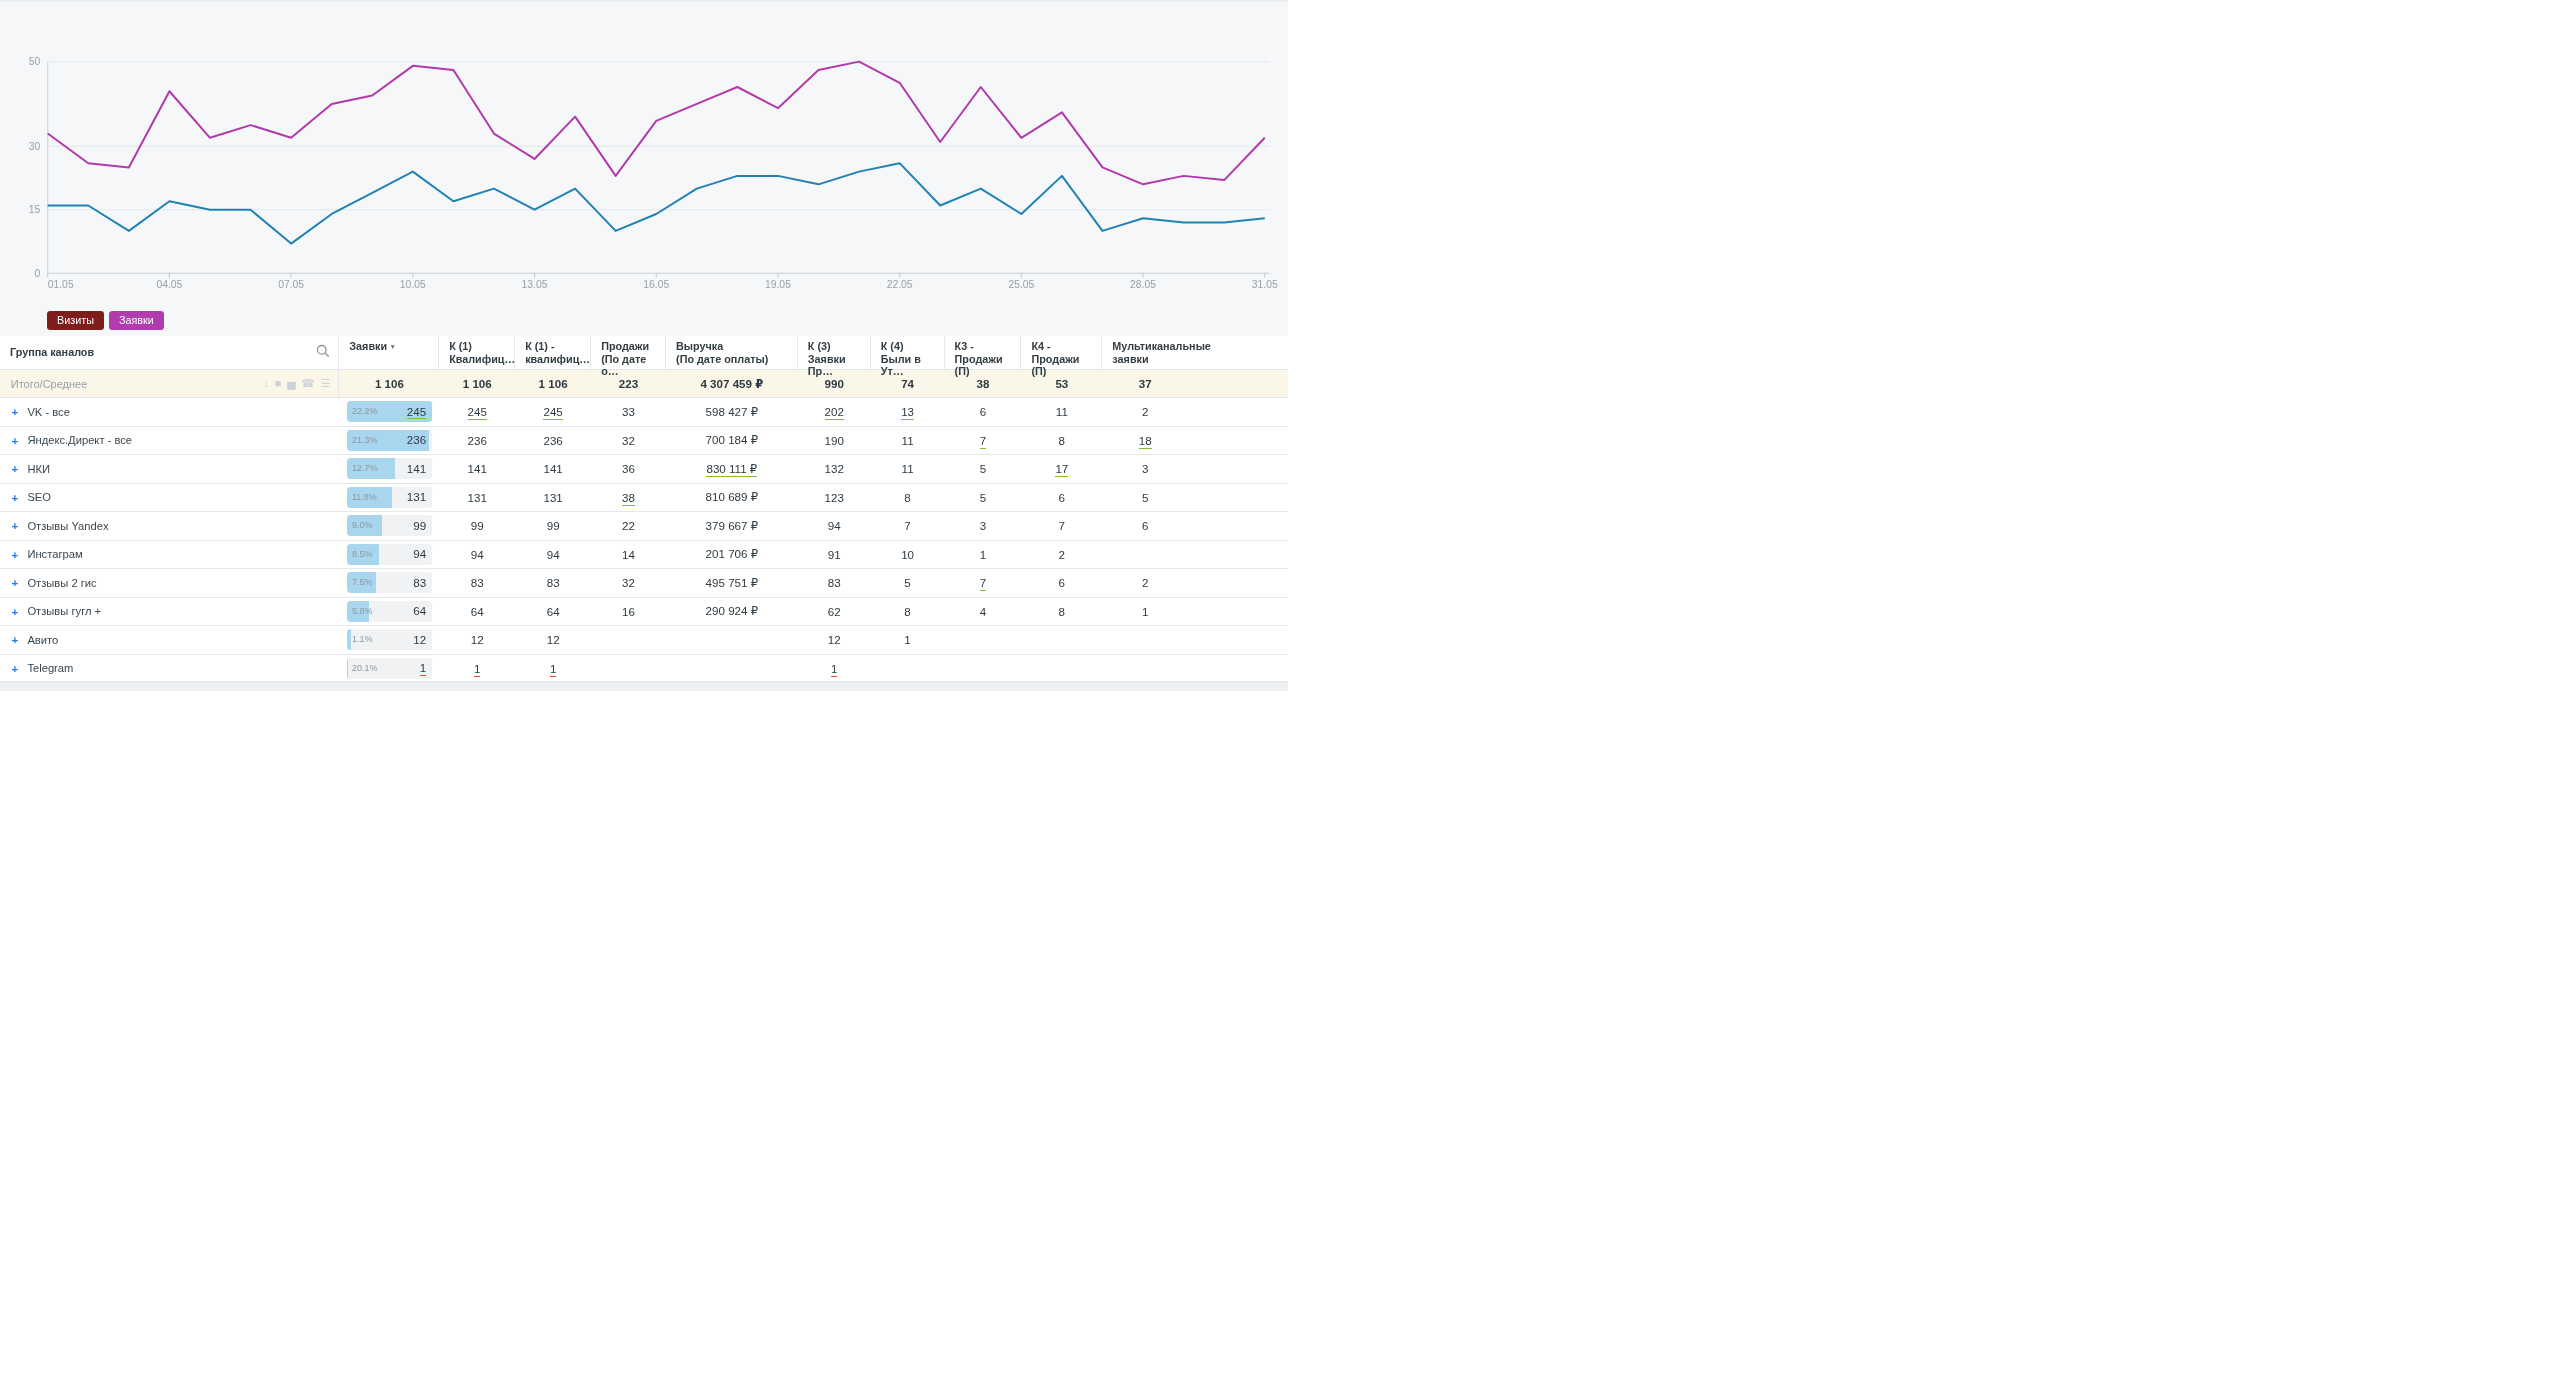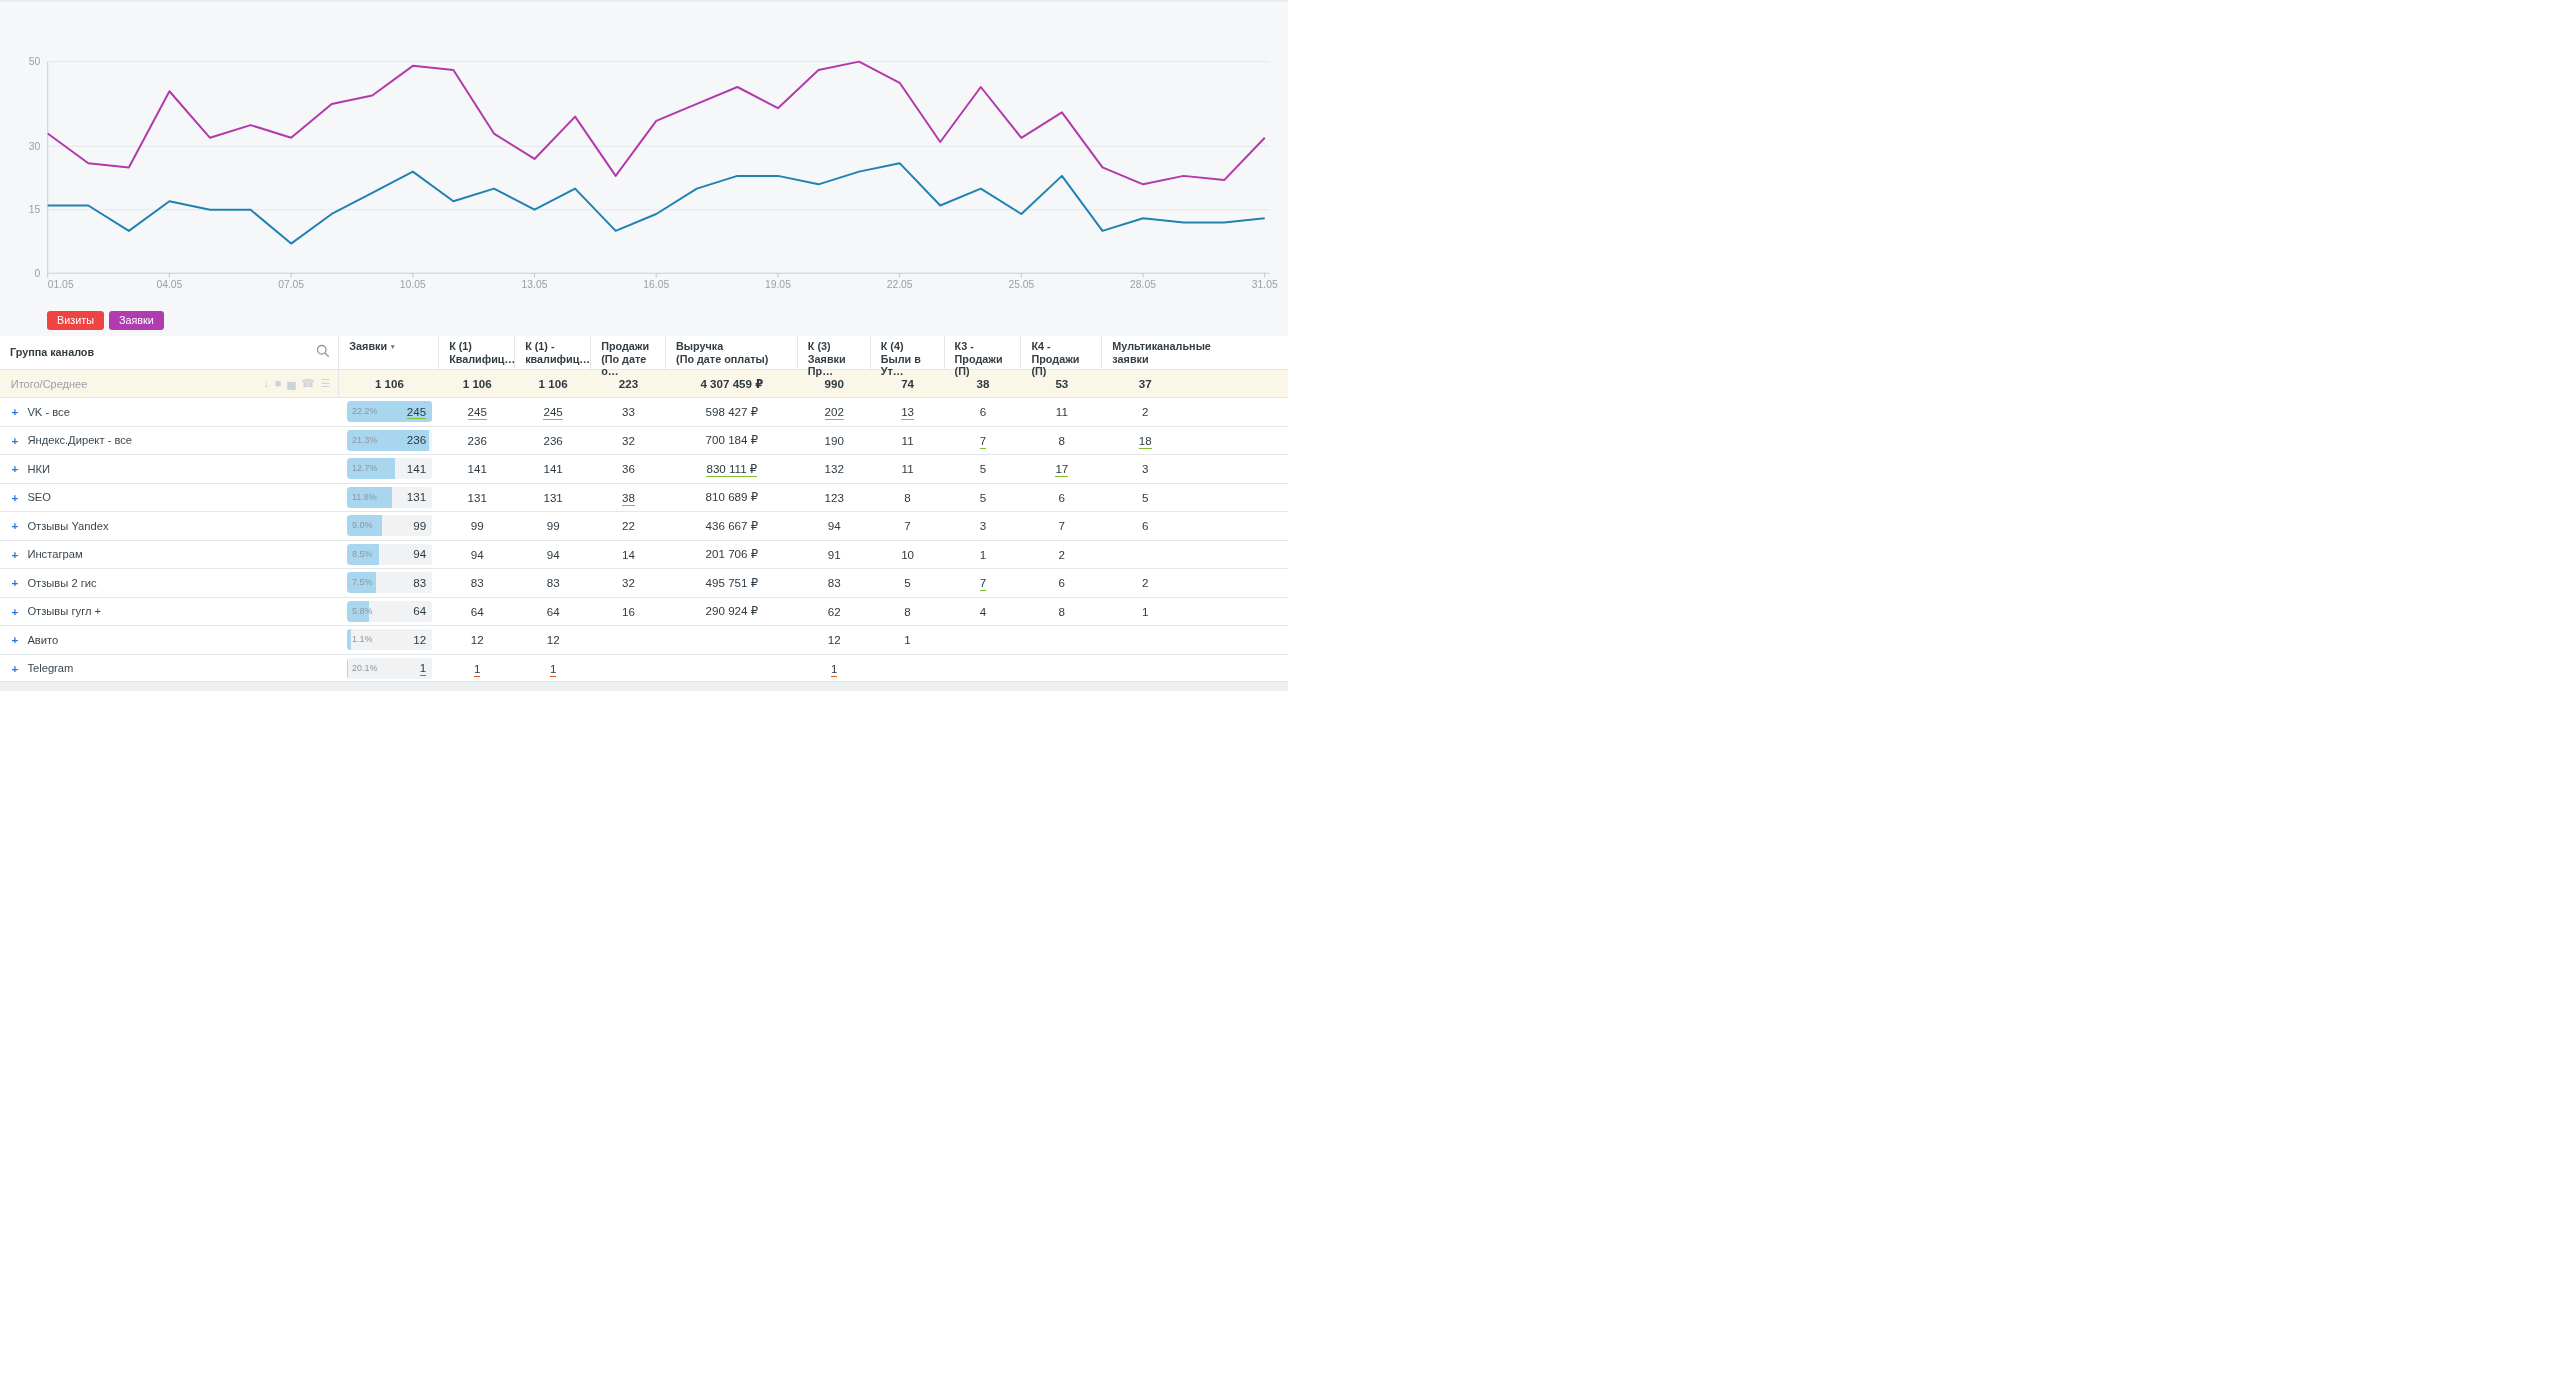--- a/index.html
+++ b/index.html
@@ -79,21 +79,21 @@
       <line x1="1230.7" y1="294" x2="1230.7" y2="299" stroke="#b7bdc3" stroke-width="1"></line>
       <text x="1230.7" y="312" text-anchor="middle" font-size="12.5" fill="#98a0a8">25.05</text>
       <line x1="1377.35" y1="294" x2="1377.35" y2="299" stroke="#b7bdc3" stroke-width="1"></line>
       <text x="1377.35" y="312" text-anchor="middle" font-size="12.5" fill="#98a0a8">28.05</text>
       <line x1="1524" y1="294" x2="1524" y2="299" stroke="#b7bdc3" stroke-width="1"></line>
       <text x="1524" y="312" text-anchor="middle" font-size="12.5" fill="#98a0a8">31.05</text>
       <polyline points="57.5,212.4 106.38333333333333,212.4 155.26666666666665,243 204.15,207.3 253.03333333333333,217.5 301.91666666666663,217.5 350.8,258.3 399.68333333333334,222.6 448.56666666666666,197.1 497.45,171.6 546.3333333333333,207.3 595.2166666666667,192 644.1,217.5 692.9833333333333,192 741.8666666666667,243 790.75,222.6 839.6333333333333,192 888.5166666666667,176.7 937.4,176.7 986.2833333333333,186.9 1035.1666666666665,171.6 1084.05,161.4 1132.9333333333334,212.4 1181.8166666666666,192 1230.7,222.6 1279.5833333333333,176.7 1328.4666666666667,243 1377.35,227.7 1426.2333333333333,232.8 1475.1166666666666,232.8 1524,227.7" fill="none" stroke="#2181b3" stroke-width="2.4" stroke-linejoin="round"></polyline>
       <polyline points="57.5,125.69999999999999 106.38333333333333,161.4 155.26666666666665,166.5 204.15,74.69999999999999 253.03333333333333,130.8 301.91666666666663,115.5 350.8,130.8 399.68333333333334,90 448.56666666666666,79.80000000000001 497.45,44.099999999999994 546.3333333333333,49.19999999999999 595.2166666666667,125.69999999999999 644.1,156.3 692.9833333333333,105.30000000000001 741.8666666666667,176.7 790.75,110.4 839.6333333333333,90 888.5166666666667,69.6 937.4,95.1 986.2833333333333,49.19999999999999 1035.1666666666665,39 1084.05,64.5 1132.9333333333334,135.9 1181.8166666666666,69.6 1230.7,130.8 1279.5833333333333,100.19999999999999 1328.4666666666667,166.5 1377.35,186.9 1426.2333333333333,176.7 1475.1166666666666,181.8 1524,130.8" fill="none" stroke="#b239aa" stroke-width="2.4" stroke-linejoin="round"></polyline>
     </svg>
   <div class="legend" id="legend">
-      <button style="background: #ef4444;">Визиты</button>
+      <button style="background: #7f1d1d;">Визиты</button>
       <button style="background: rgb(176, 60, 175);">Заявки</button>
     </div>
 </div>
 
 <div class="tablewrap" id="tablewrap">
     <div class="thead">
       <div class="th" style="width: 340px; padding-top: 10px;">
         <div>Группа каналов</div>
         <svg class="search-ic" width="14" height="14" viewBox="0 0 17 17">
           <circle cx="7" cy="7" r="5.2" fill="none" stroke="#8d979e" stroke-width="1.6"></circle>
@@ -258,21 +258,21 @@
       <div class="cell" style="width: 100px;">
         <div class="pill">
           <div class="fill" style="width: 41%;"></div>
           <span class="pct">9.0%</span>
           <span class="val">99</span>
         </div>
       </div>
       <div class="cell" style="width: 76px;">99</div>
       <div class="cell" style="width: 76px;">99</div>
       <div class="cell" style="width: 75px;">22</div>
-      <div class="cell" style="width: 132px;">436 667 ₽</div>
+      <div class="cell" style="width: 132px;">379 667 ₽</div>
       <div class="cell" style="width: 73px;">94</div>
       <div class="cell" style="width: 74px;">7</div>
       <div class="cell" style="width: 77px;">3</div>
       <div class="cell" style="width: 81px;">7</div>
       <div class="cell lastcell-left" style="width: 186px;"><span class="multizone">6</span></div>
     </div>
     <div class="trow brow">
       <div class="c0b" style="width: 340px; height: 100%;">
         <span class="plus">+</span>
         <span class="chan">Инстаграм</span>

